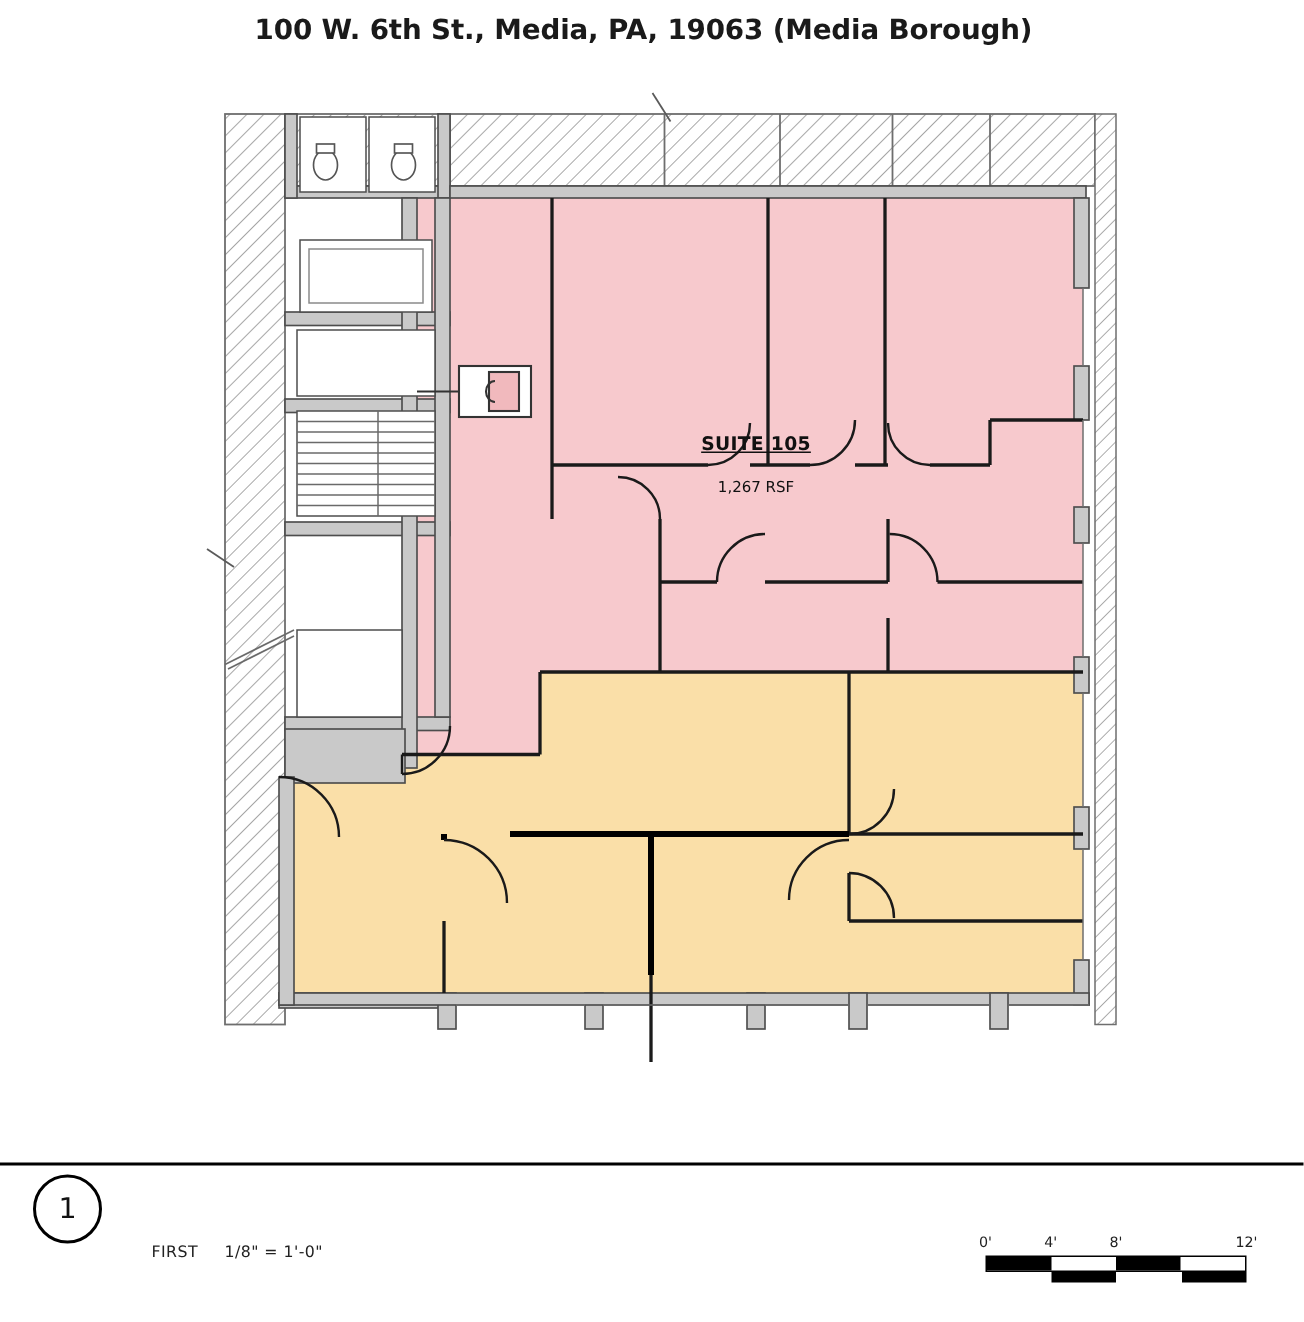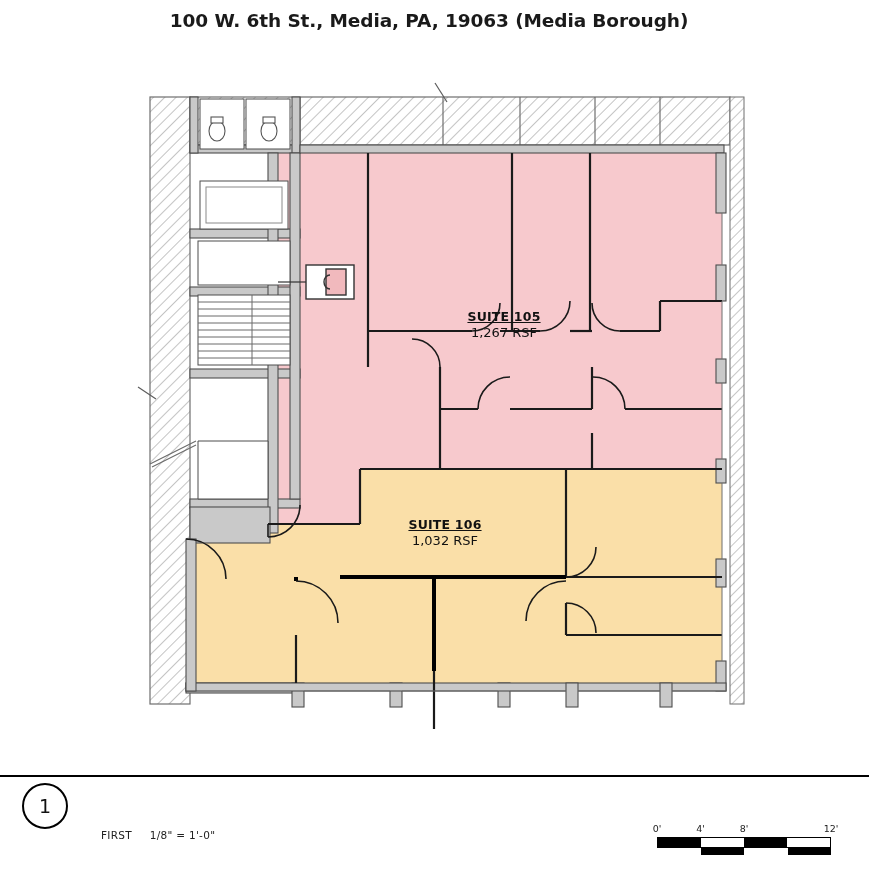--- a/index.html
+++ b/index.html
@@ -21,21 +21,21 @@
     width: 858px;
     text-align: center;
     font-size: 18.5px;
     font-weight: bold;
     color: #1a1a1a;
     letter-spacing: -0.1px;
   }
   #plan-area {
     position: absolute;
     left: 0;
-    top: 69px;
+    top: 48px;
     width: 869px;
     height: 660px;
   }
   svg.plan {
     position: absolute;
     left: 0;
     top: 0;
   }
   .lbl {
     position: absolute;
@@ -44,23 +44,23 @@
     color: #111;
   }
   .lbl .name {
     font-size: 12.5px;
     font-weight: bold;
     text-decoration: underline;
     display: block;
     letter-spacing: 0.2px;
   }
   .lbl .rsf {
-    font-size: 13px;
-    display: block;
-    margin-top: 1px;
+    font-size: 10px;
+    display: block;
+    margin-top: 17px;
   }
   #lbl105 { left: 404px; top: 240px; width: 200px; }
   #lbl106 { left: 345px; top: 448px; width: 200px; }
 
   
   #titleblock {
     position: absolute;
     left: 0;
     top: 775px;
     width: 869px;
@@ -353,24 +353,20 @@
       <line x1="402" y1="622" x2="498" y2="622"></line>
       <line x1="510" y1="622" x2="566" y2="622"></line>
       <line x1="578" y1="622" x2="660" y2="622"></line>
       <line x1="672" y1="622" x2="726" y2="622"></line>
     </g>
   </svg>
 
   <div class="lbl" id="lbl105">
     <span class="name">SUITE 105</span>
     <span class="rsf">1,267 RSF</span>
-  </div>
-  <div class="lbl" id="lbl106">
-    <span class="name">SUITE 106</span>
-    <span class="rsf">1,032 RSF</span>
   </div>
 </div>
 
 <div id="titleblock">
   <div id="tb-rule"></div>
   <div id="tb-circle">
     <span>1</span>
   </div>
   <div id="tb-scale">
     <span>FIRST</span>

